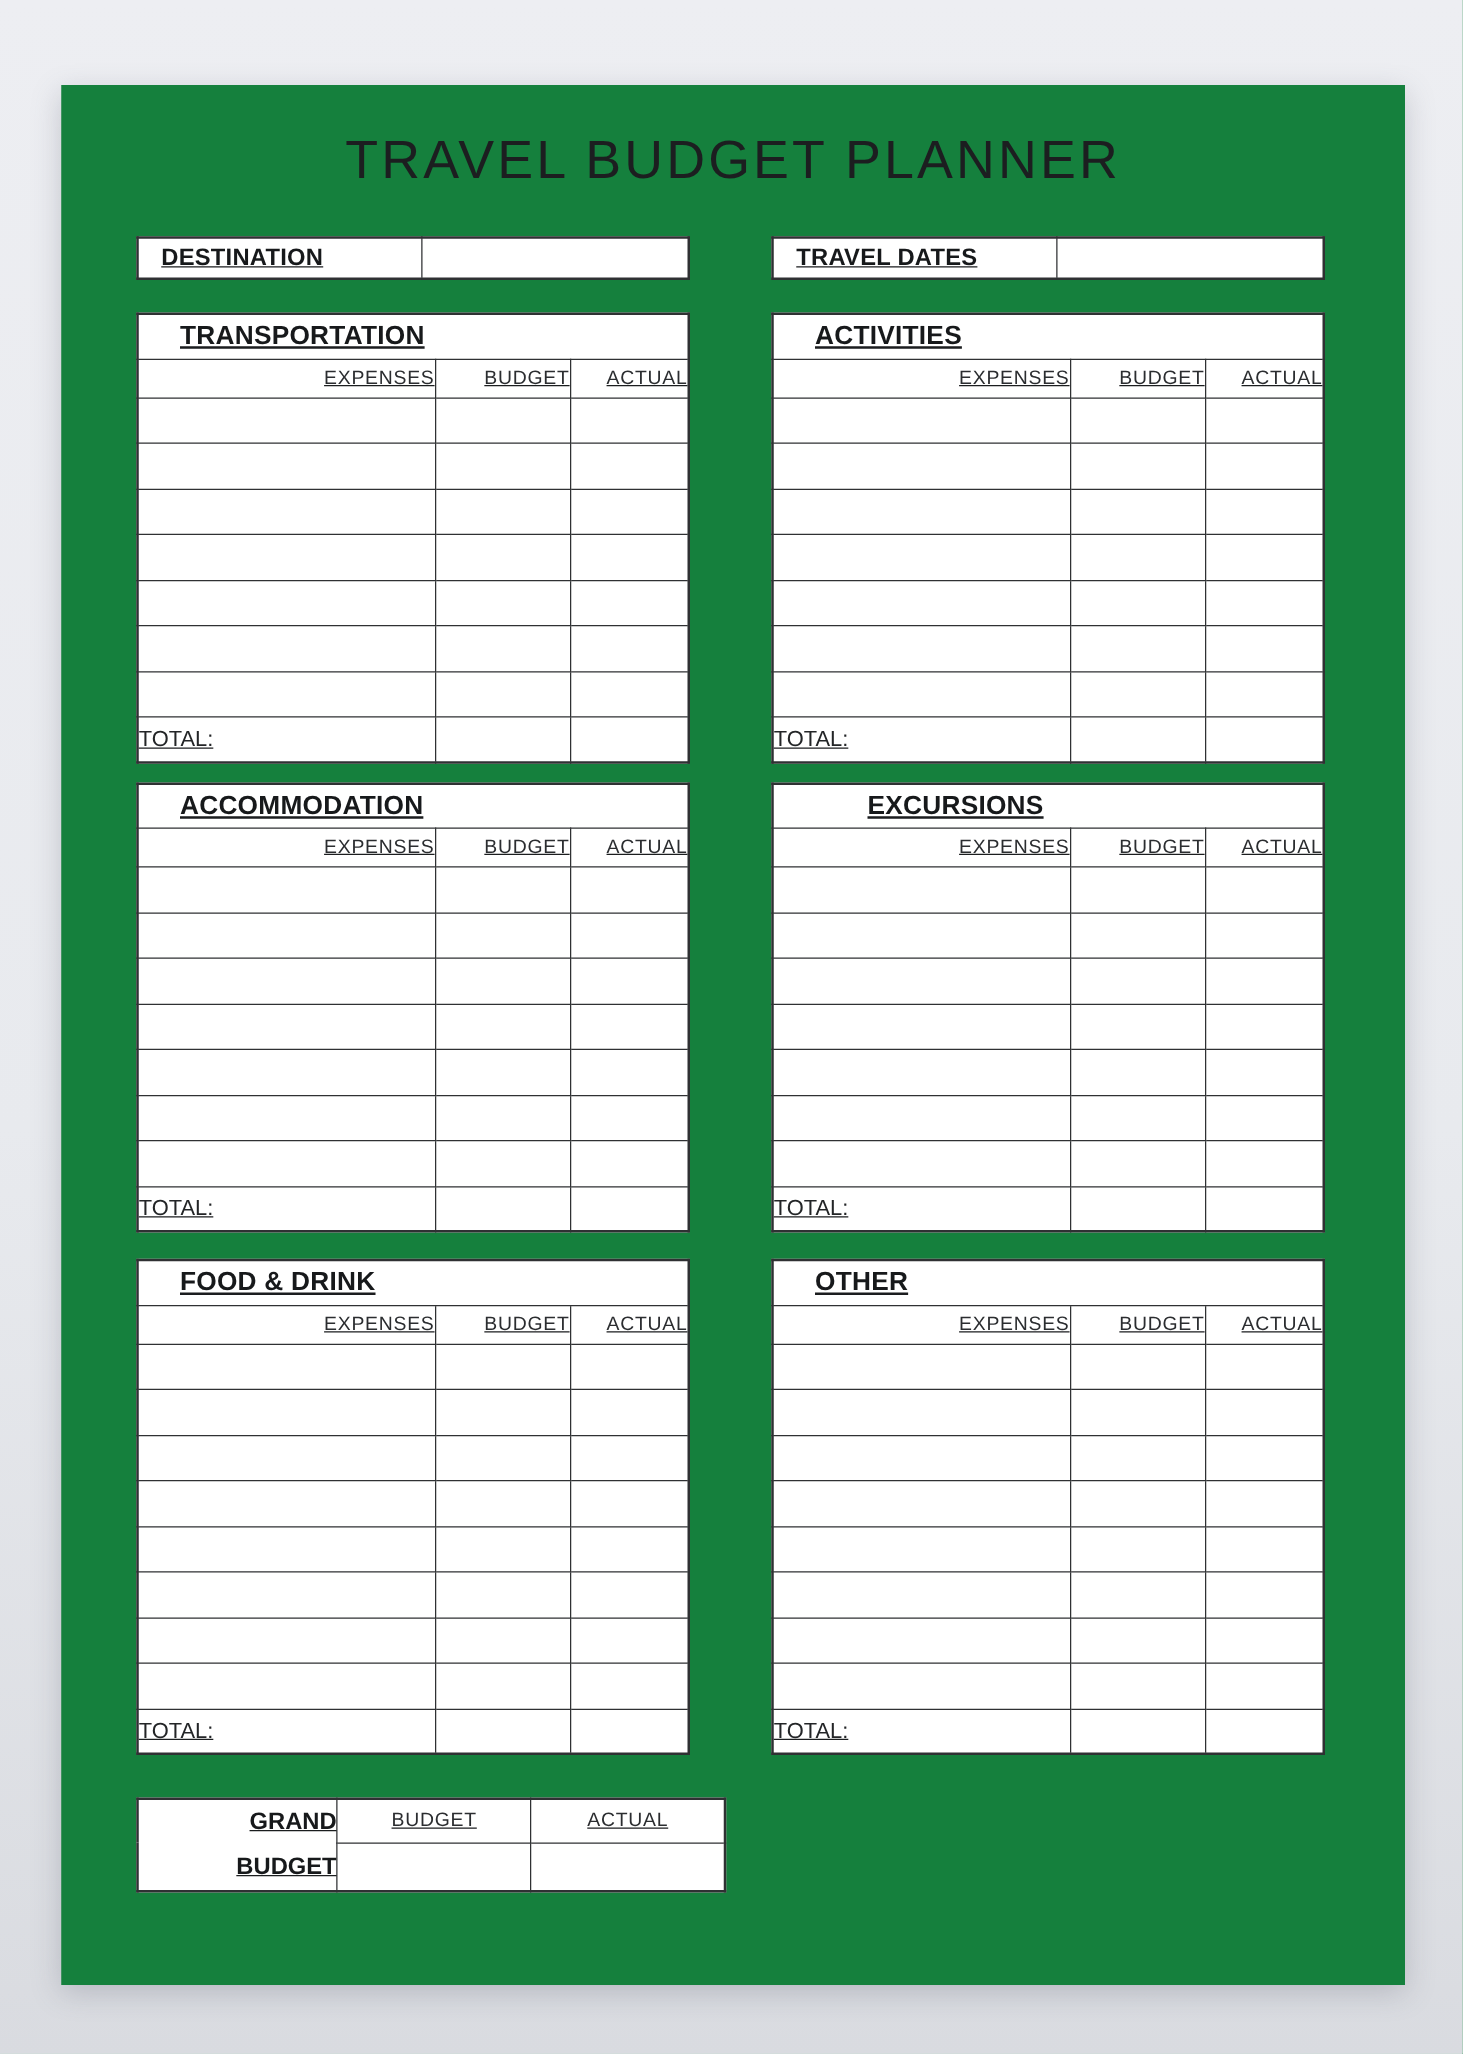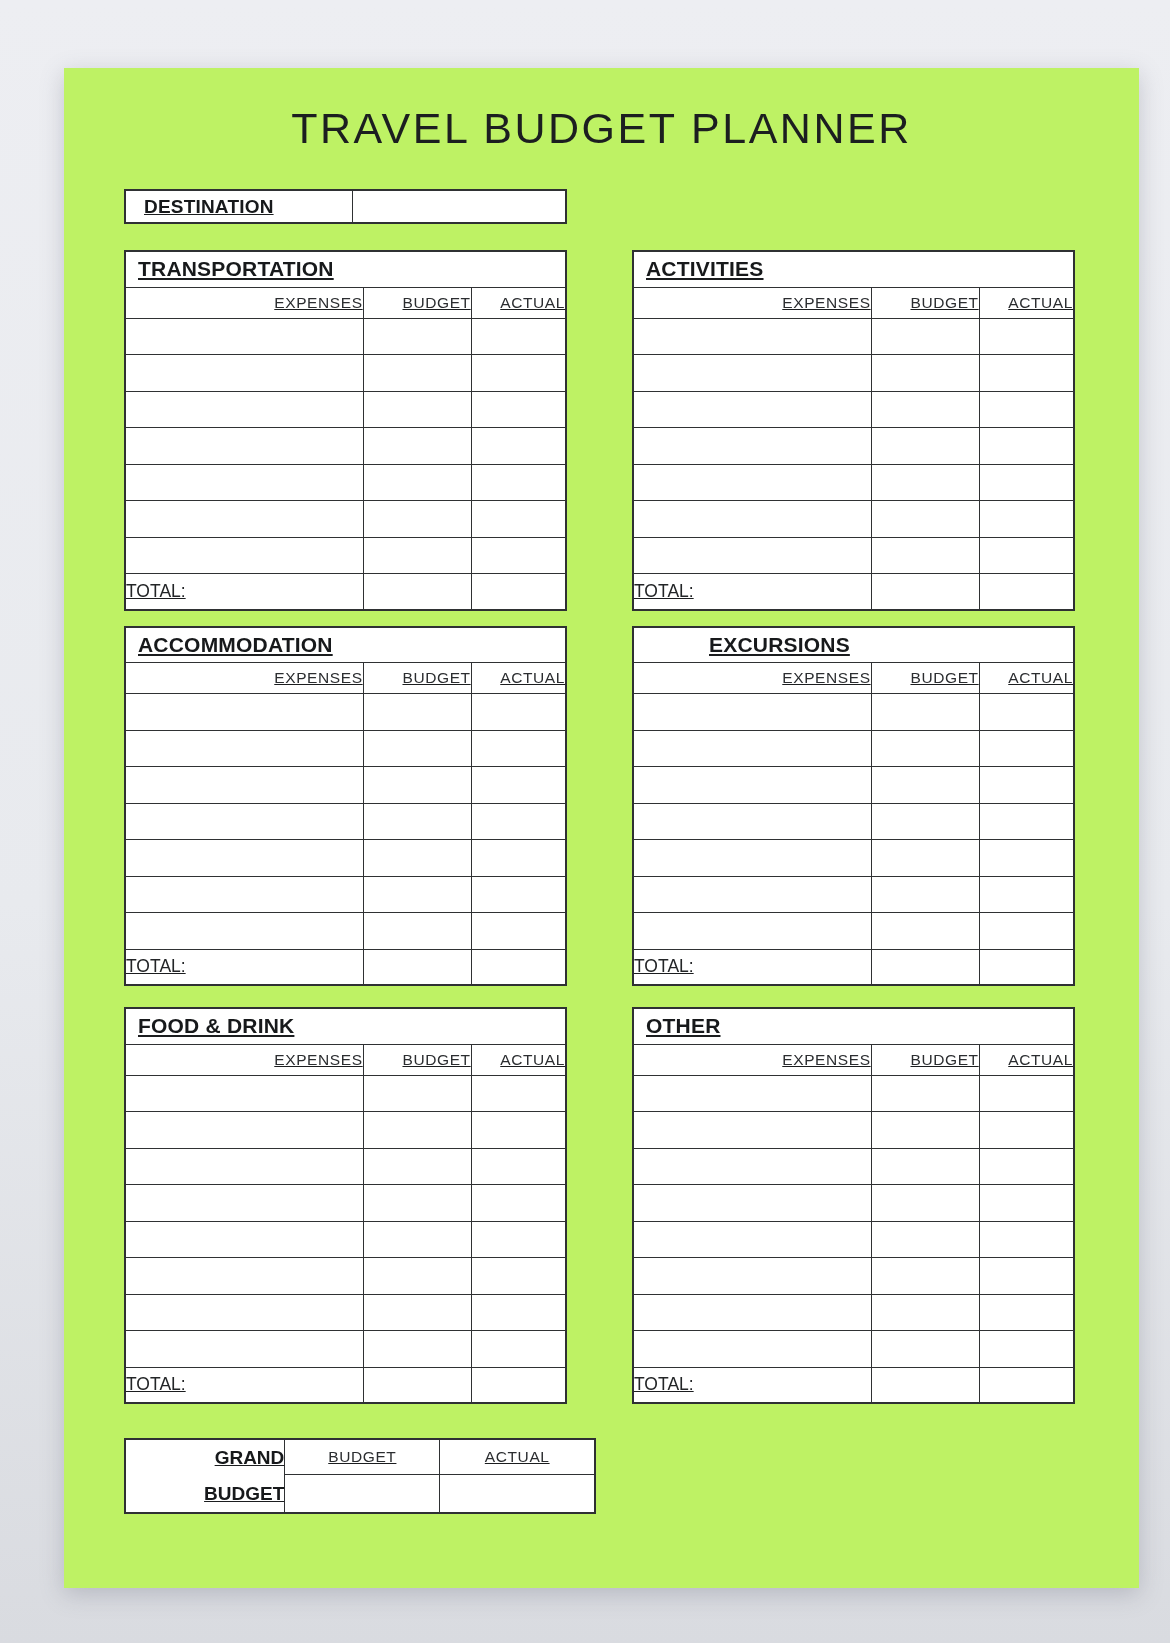--- a/index.html
+++ b/index.html
@@ -6,23 +6,23 @@
   html, body { width: 1170px; height: 1643px; }
   body {
     font-family: "Liberation Sans", "DejaVu Sans", sans-serif;
     background: linear-gradient(180deg, #edeef2 0%, #e8eaee 55%, #d9dbe0 100%);
     position: relative;
     overflow: hidden;
     color: #1b1d1f;
   }
   .page {
     position: absolute;
-    left: 64px; top: 68px;
+    left: 49px; top: 68px;
     width: 1075px; height: 1520px;
-    background: #bef264;
+    background: #15803d;
     box-shadow: 0 6px 22px rgba(90, 95, 110, 0.28);
   }
   .title {
     margin-top: 36px;
     text-align: center;
     font-size: 43px;
     font-weight: 400;
     letter-spacing: 2.5px;
     color: #1c1e20;
   }
@@ -60,21 +60,21 @@
   #sections-row-2 { margin-top: 21px; }
   .section-table {
     width: 443px;
     table-layout: fixed;
     border: 2.2px solid #2f3133;
   }
   .section-table th, .section-table td { border: 1.6px solid #2f3133; }
   .title-cell {
     height: 36px;
     text-align: left;
-    padding-left: 12px;
+    padding-left: 33px;
     font-size: 21px;
     font-weight: 700;
     letter-spacing: 0.2px;
     color: #17191b;
   }
   .section-table[data-idx="3"] .title-cell { padding-left: 75px; }
   .header-row th {
     height: 31px;
     font-size: 15.5px;
     font-weight: 400;
@@ -126,20 +126,28 @@
 <div class="page">
   <h1 class="title">TRAVEL BUDGET PLANNER</h1>
 
   <div class="content">
 
     <div class="info-row">
       <table class="info-table">
         <tbody>
           <tr>
             <td class="info-label">DESTINATION</td>
+            <td class="info-value"></td>
+          </tr>
+        </tbody>
+      </table>
+      <table class="info-table">
+        <tbody>
+          <tr>
+            <td class="info-label">TRAVEL DATES</td>
             <td class="info-value"></td>
           </tr>
         </tbody>
       </table>
     </div>
 
     <div class="sections-row" id="sections-row-0">
         <table class="section-table" data-idx="0">
     <colgroup>
       <col class="col-exp">

